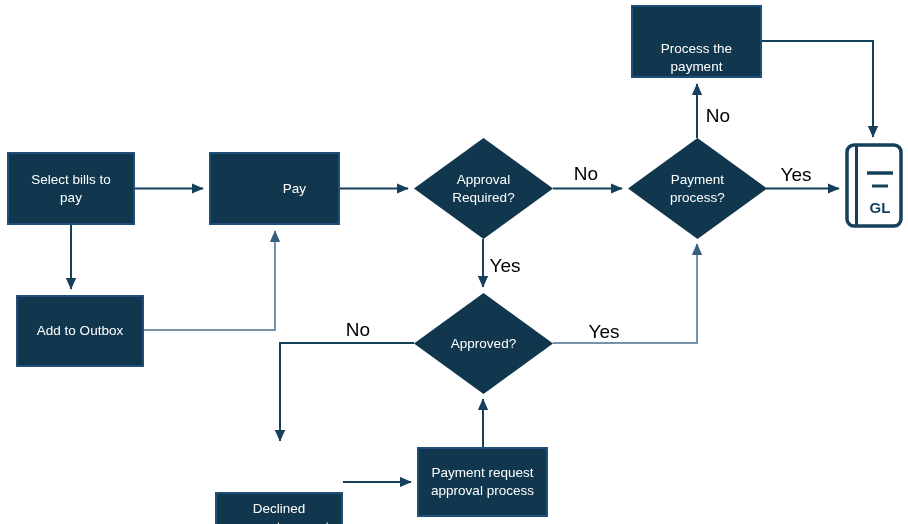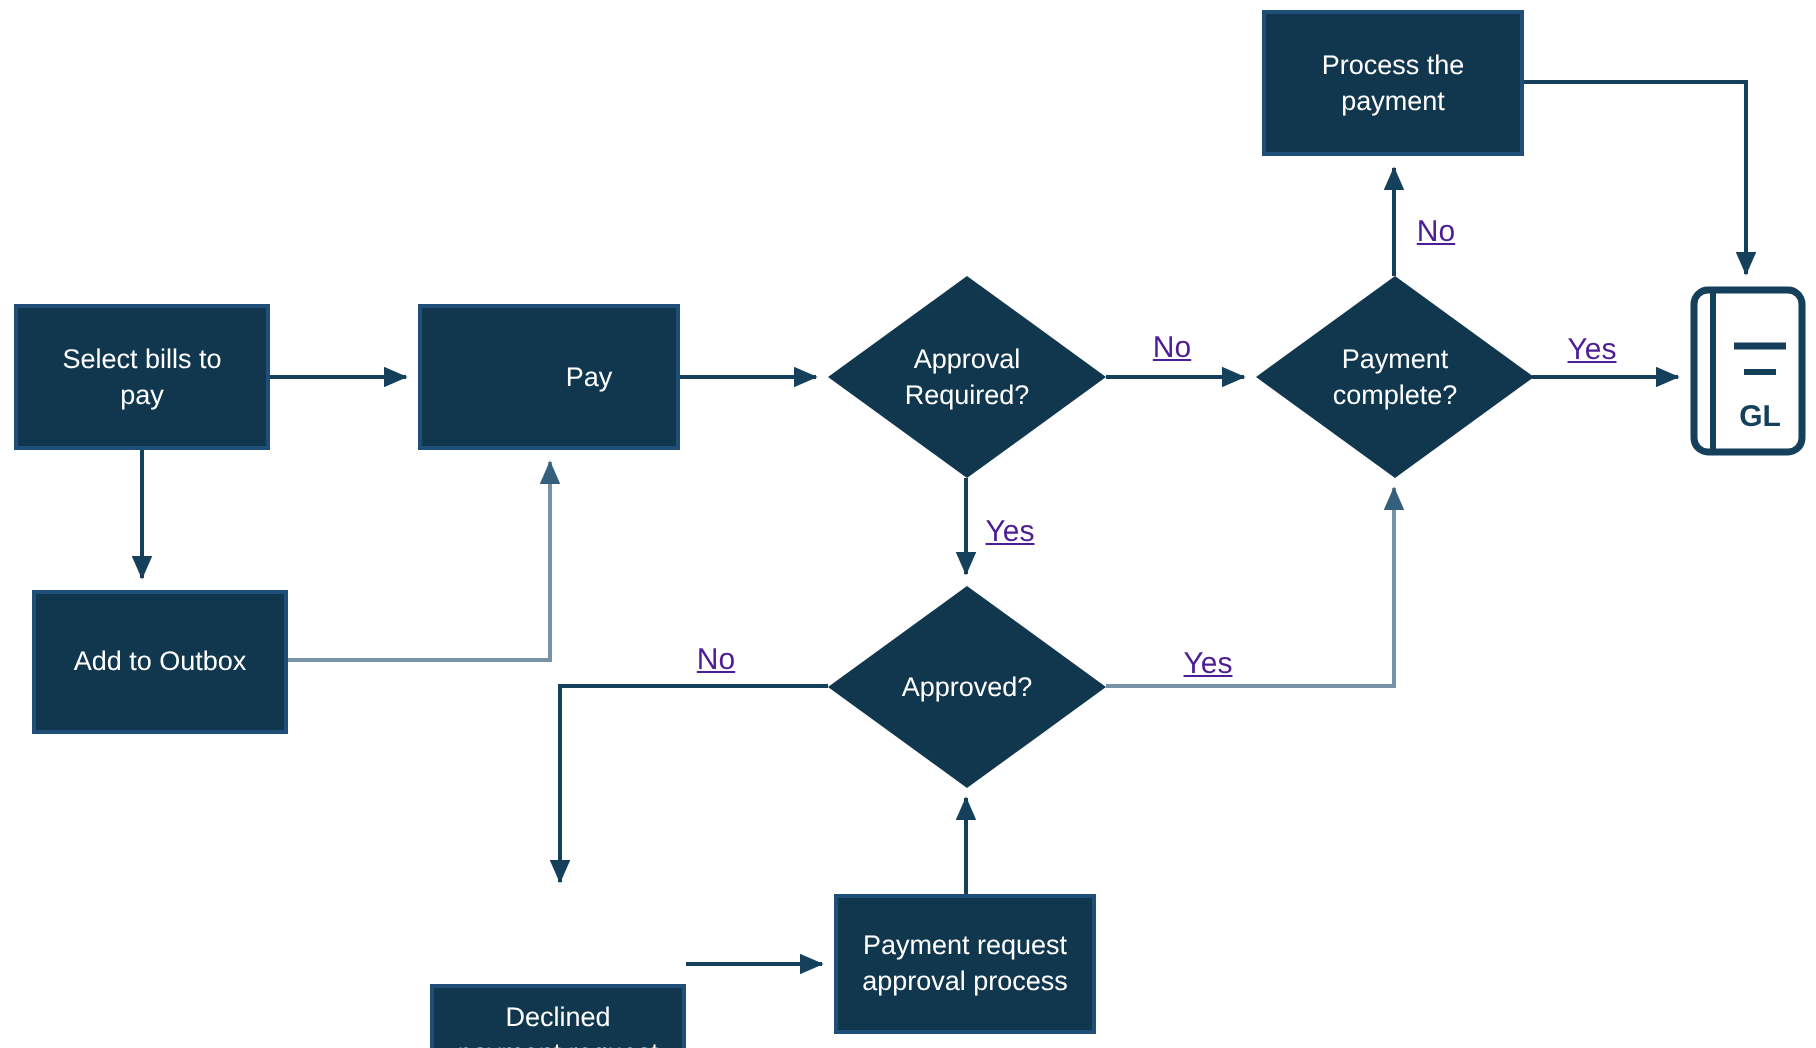--- a/index.html
+++ b/index.html
@@ -26,25 +26,24 @@
     background:#11374e;
     clip-path:polygon(50% 0, 100% 50%, 50% 100%, 0 50%);
     color:#ffffff;
     display:flex;align-items:center;justify-content:center;
     text-align:center;
     font-size:13.5px;line-height:1.32;
   }
   .diamond .dtxt{width:72%;}
   .edge-label{
     position:absolute;
-    color:#4c1d95;
-    font-size:15px;
+    color:#000000;
+    font-size:19px;
     transform:translate(-50%,-50%);
     white-space:nowrap;
-    text-decoration:underline;
   }
   .pad{padding:0 12px;}
 </style>
 </head>
 <body>
 
 <div id="canvas">
 
   <svg id="wires" viewBox="0 0 908 524" xmlns="http://www.w3.org/2000/svg">
     <defs>
@@ -81,38 +80,38 @@
   </div>
 
   <div class="node" style="left:209px;top:152px;width:131px;height:73px;padding-left:40px;">
     <span>Pay</span>
   </div>
 
   <div class="node" style="left:16px;top:295px;width:128px;height:72px;">
     <span>Add to Outbox</span>
   </div>
 
-  <div class="node pad" style="left:631px;top:5px;width:131px;height:73px;">
+  <div class="node pad" style="left:631px;top:5px;width:131px;height:73px;align-items:flex-end;">
     <span>Process the payment</span>
   </div>
 
   <div class="node" style="left:215px;top:447px;width:128px;height:70px;padding:0 10px;margin-top:45px;">
     <span>Declined payment request process</span>
   </div>
 
   <div class="node" style="left:417px;top:447px;width:131px;height:70px;padding:0 6px;align-items:center;">
     <span>Payment request approval process</span>
   </div>
 
   <div class="diamond" style="left:414px;top:138px;width:139px;height:101px;">
     <span class="dtxt">Approval Required?</span>
   </div>
 
   <div class="diamond" style="left:628px;top:138px;width:139px;height:101px;">
-    <span class="dtxt">Payment complete?</span>
+    <span class="dtxt">Payment process?</span>
   </div>
 
   <div class="diamond" style="left:414px;top:293px;width:139px;height:101px;">
     <span class="dtxt" style="width:90%;">Approved?</span>
   </div>
 
   <svg style="position:absolute;left:845px;top:143px;" width="58" height="85" viewBox="0 0 58 85" xmlns="http://www.w3.org/2000/svg">
     <rect x="2" y="2" width="54" height="81" rx="7" fill="#ffffff" stroke="#15405c" stroke-width="3.5"></rect>
     <line x1="11.5" y1="2" x2="11.5" y2="83" stroke="#15405c" stroke-width="3"></line>
     <line x1="22" y1="30" x2="48" y2="30" stroke="#15405c" stroke-width="3.5"></line>

